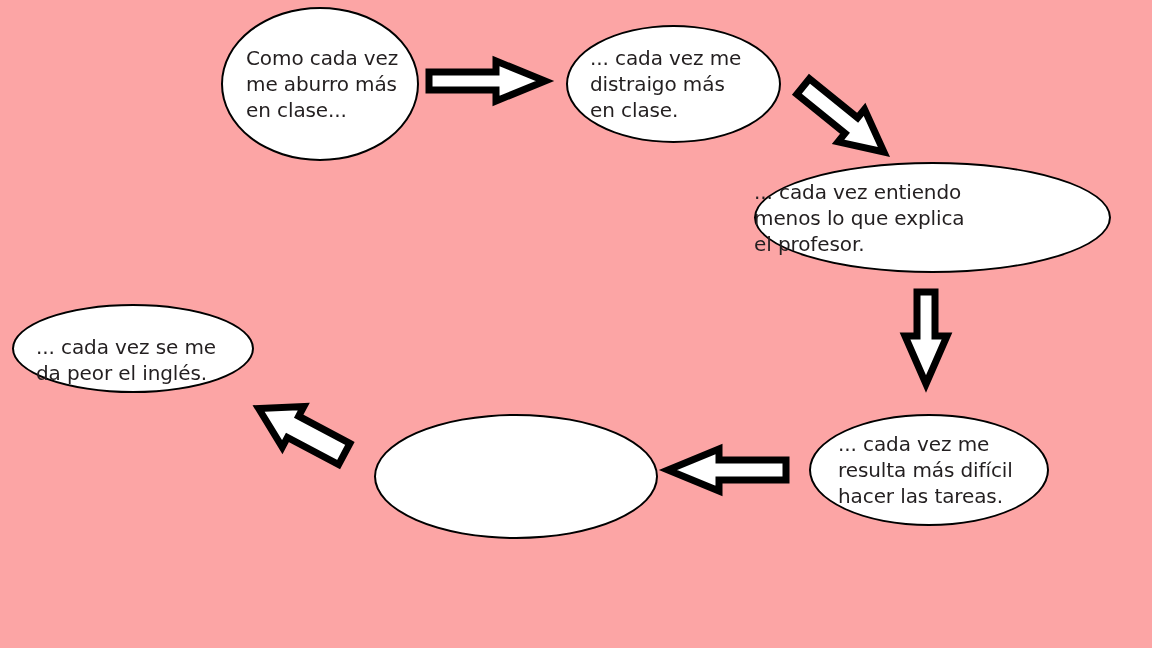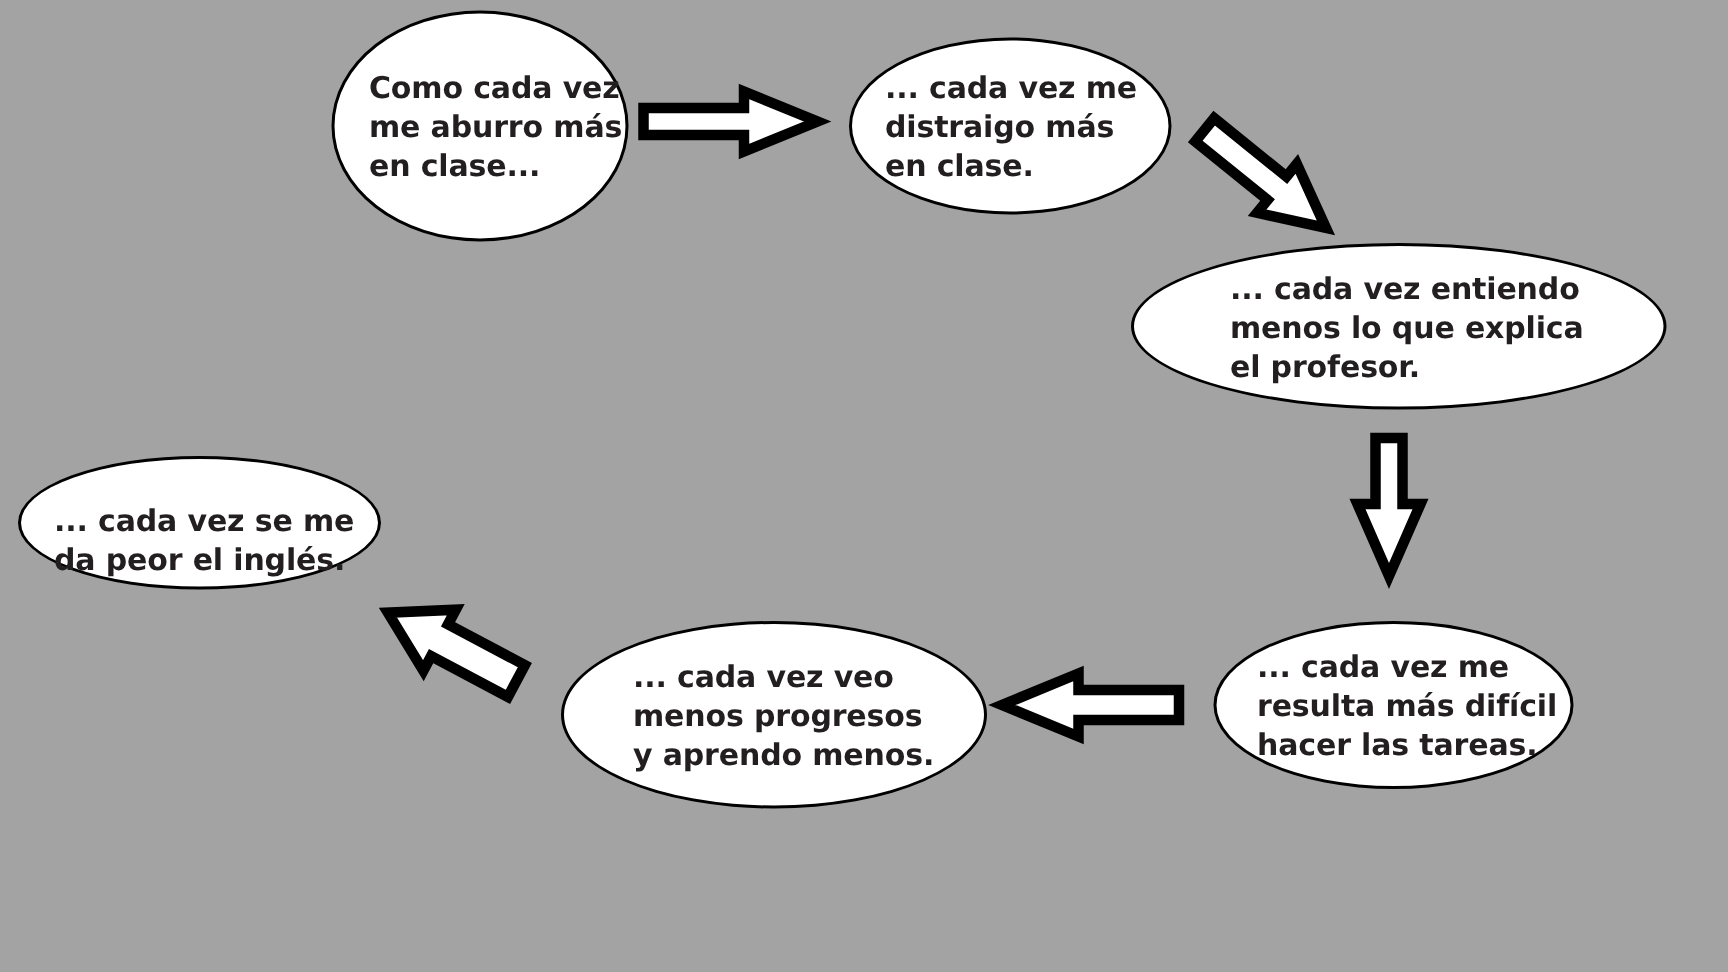--- a/index.html
+++ b/index.html
@@ -11,22 +11,21 @@
   body {
     width: 1152px;
     height: 648px;
     overflow: hidden;
     font-family: "DejaVu Sans", sans-serif;
   }
   #diagram-canvas {
     position: relative;
     width: 1152px;
     height: 648px;
-    background: #a3a3a3;
-    font-weight: bold;
+    background: #fca5a5;
   }
   .node {
     position: absolute;
     box-sizing: border-box;
     display: flex;
     align-items: center;
     justify-content: flex-start;
   }
   .node-ellipse {
     position: absolute;
@@ -55,21 +54,21 @@
   .arrow svg {
     display: block;
     overflow: visible;
   }
   
   #node-0 { left: 221px;  top: 7px;   width: 198px; height: 154px; }
   #node-0 .node-label { margin-left: 25px; }
   #node-1 { left: 566px;  top: 25px;  width: 215px; height: 118px; }
   #node-1 .node-label { margin-left: 24px; }
   #node-2 { left: 754px;  top: 162px; width: 357px; height: 111px; }
-  #node-2 .node-label { margin-left: 66px; }
+  #node-2 .node-label { }
   #node-3 { left: 809px;  top: 414px; width: 240px; height: 112px; }
   #node-3 .node-label { margin-left: 29px; }
   #node-4 { left: 374px;  top: 414px; width: 284px; height: 125px; }
   #node-4 .node-label { margin-left: 48px; }
   #node-5 { left: 12px;   top: 304px; width: 242px; height: 89px; }
   #node-5 .node-label { margin-left: 24px; margin-top: 23px; }
   
   #arrow-0 { left: 426px; top: 58px;  width: 122px; height: 46px; }
   #arrow-1 { left: 782px; top: 78px;  width: 120px; height: 80px; }
   #arrow-2 { left: 900px; top: 288px; width: 52px;  height: 100px; }
@@ -104,23 +103,20 @@
 
   <div class="node" id="node-3">
     <div class="node-ellipse"></div>
     <div class="node-label">... cada vez me
 resulta más difícil
 hacer las tareas.</div>
   </div>
 
   <div class="node" id="node-4">
     <div class="node-ellipse"></div>
-    <div class="node-label">... cada vez veo
-menos progresos
-y aprendo menos.</div>
   </div>
 
   <div class="node" id="node-5">
     <div class="node-ellipse"></div>
     <div class="node-label">... cada vez se me
 da peor el inglés.</div>
   </div>
 
   <div class="arrow" id="arrow-0">
     <svg width="122" height="46" viewBox="0 0 122 46">

